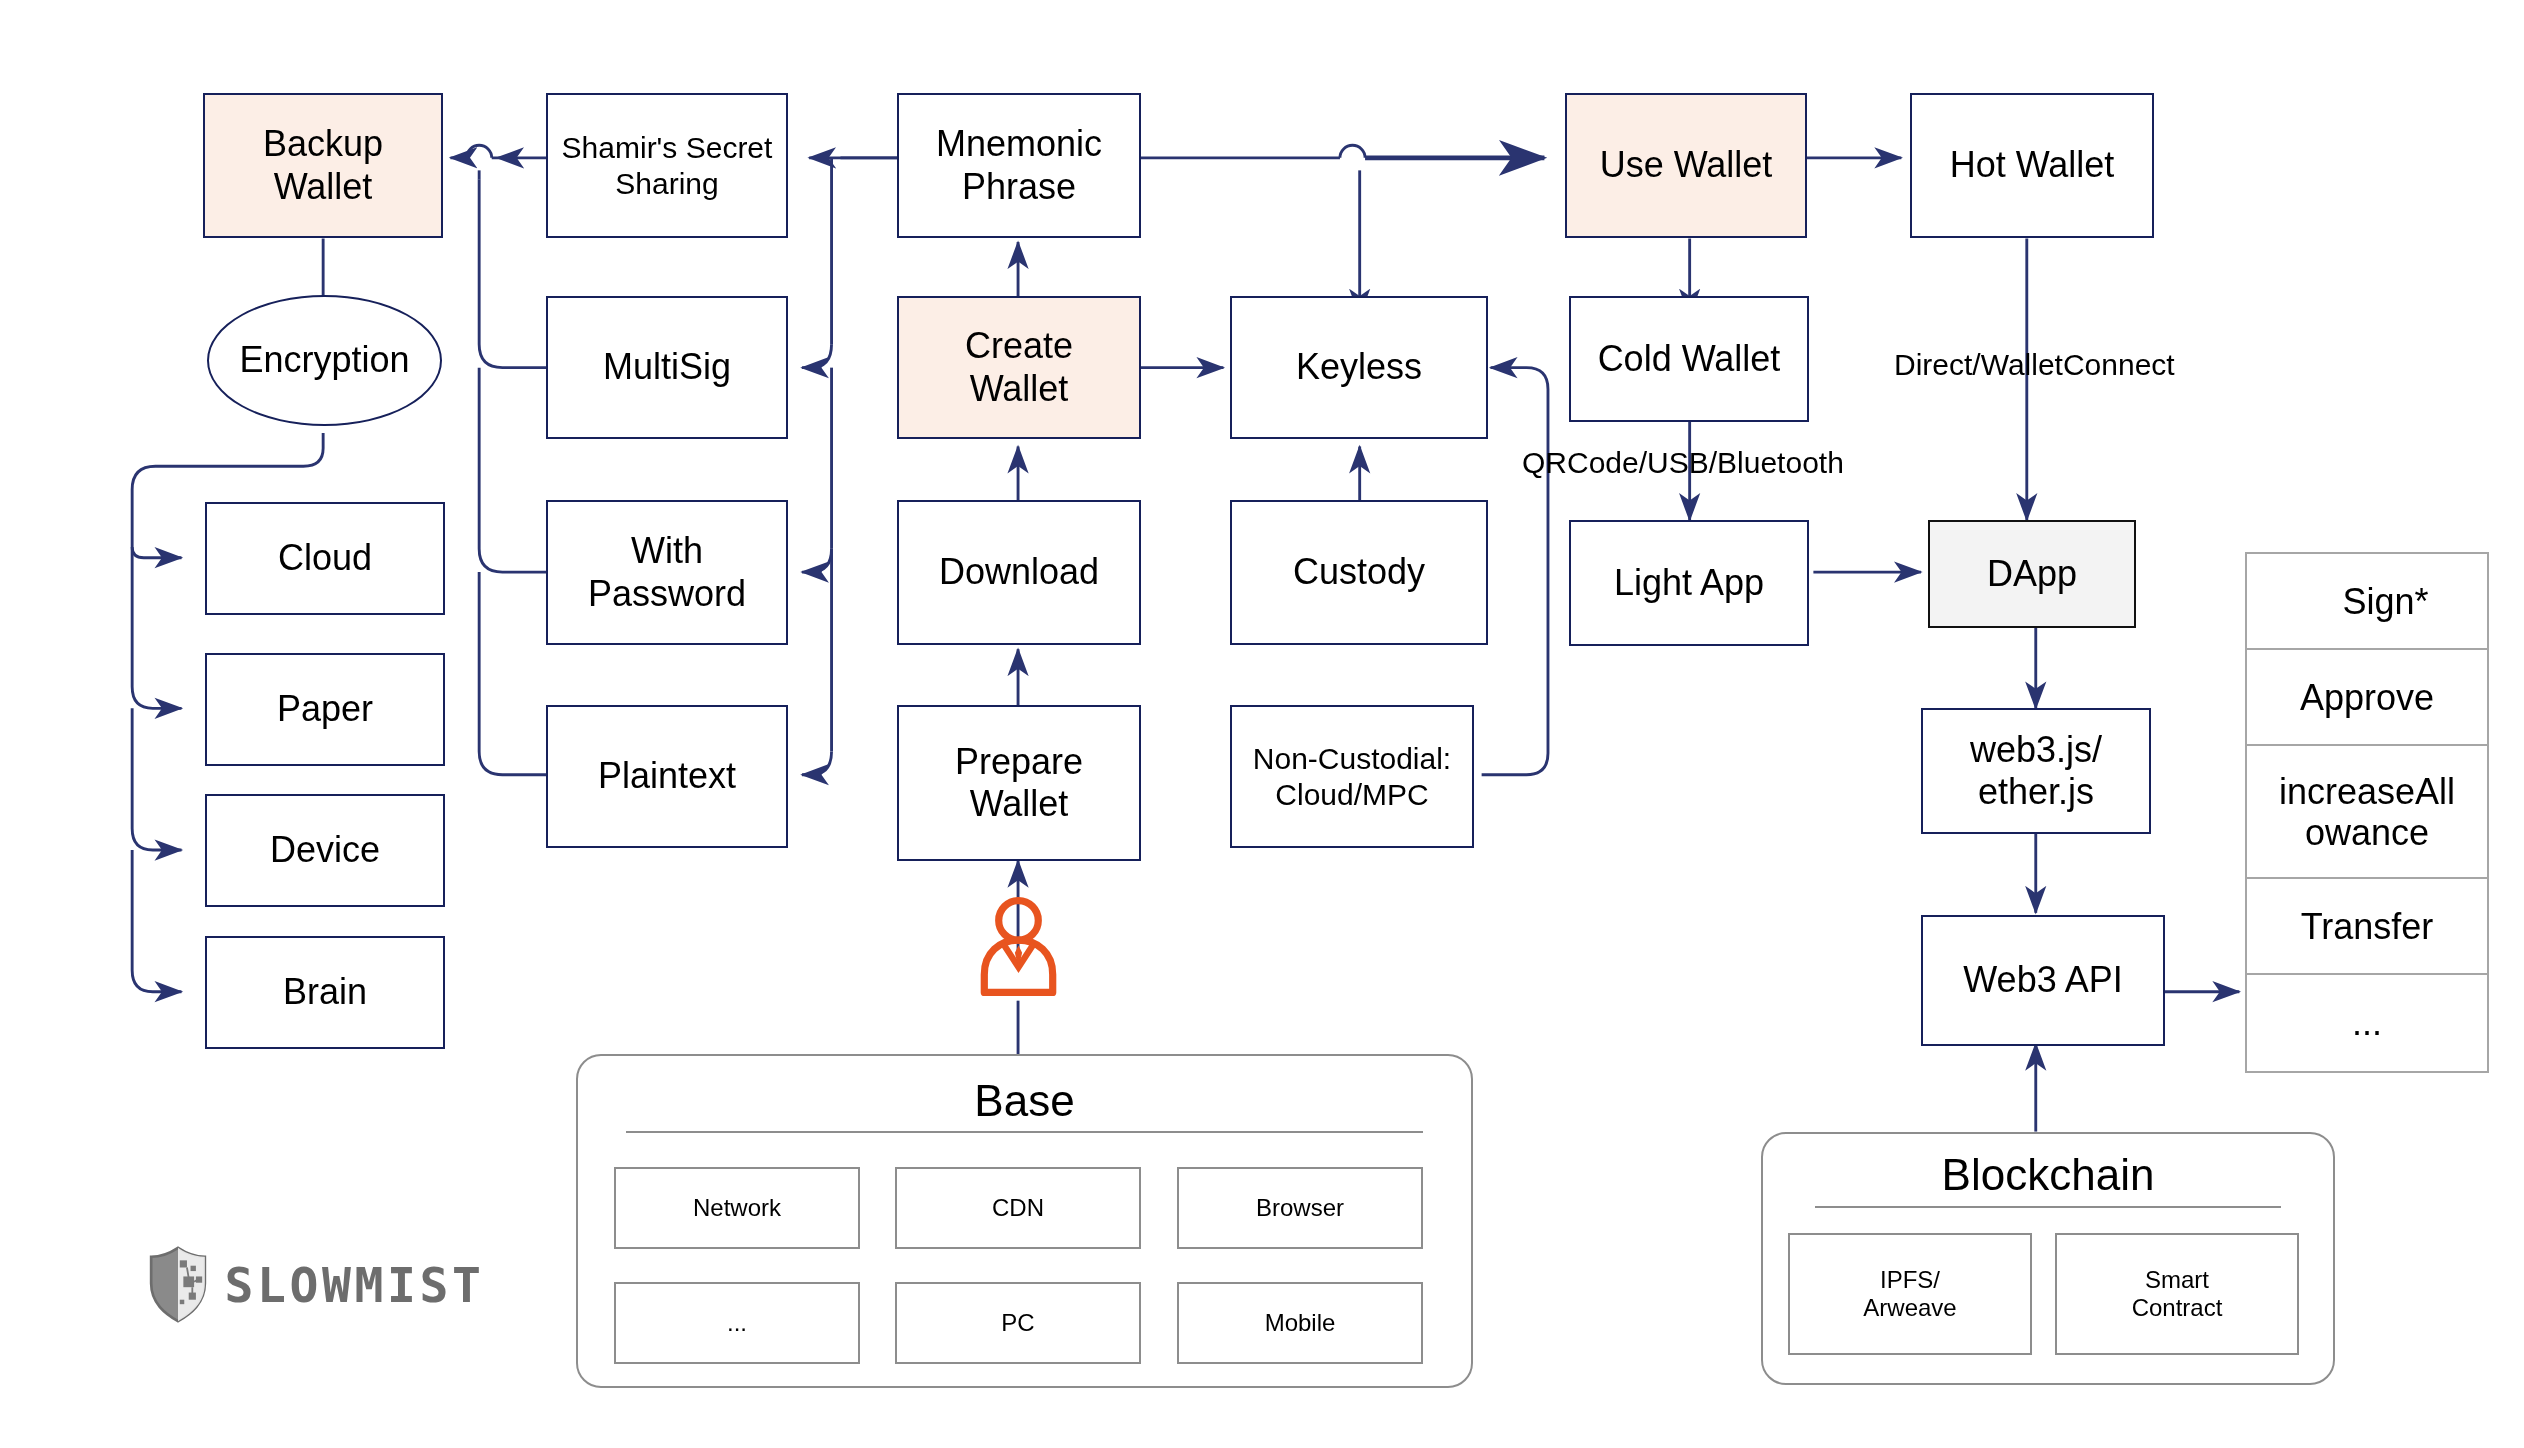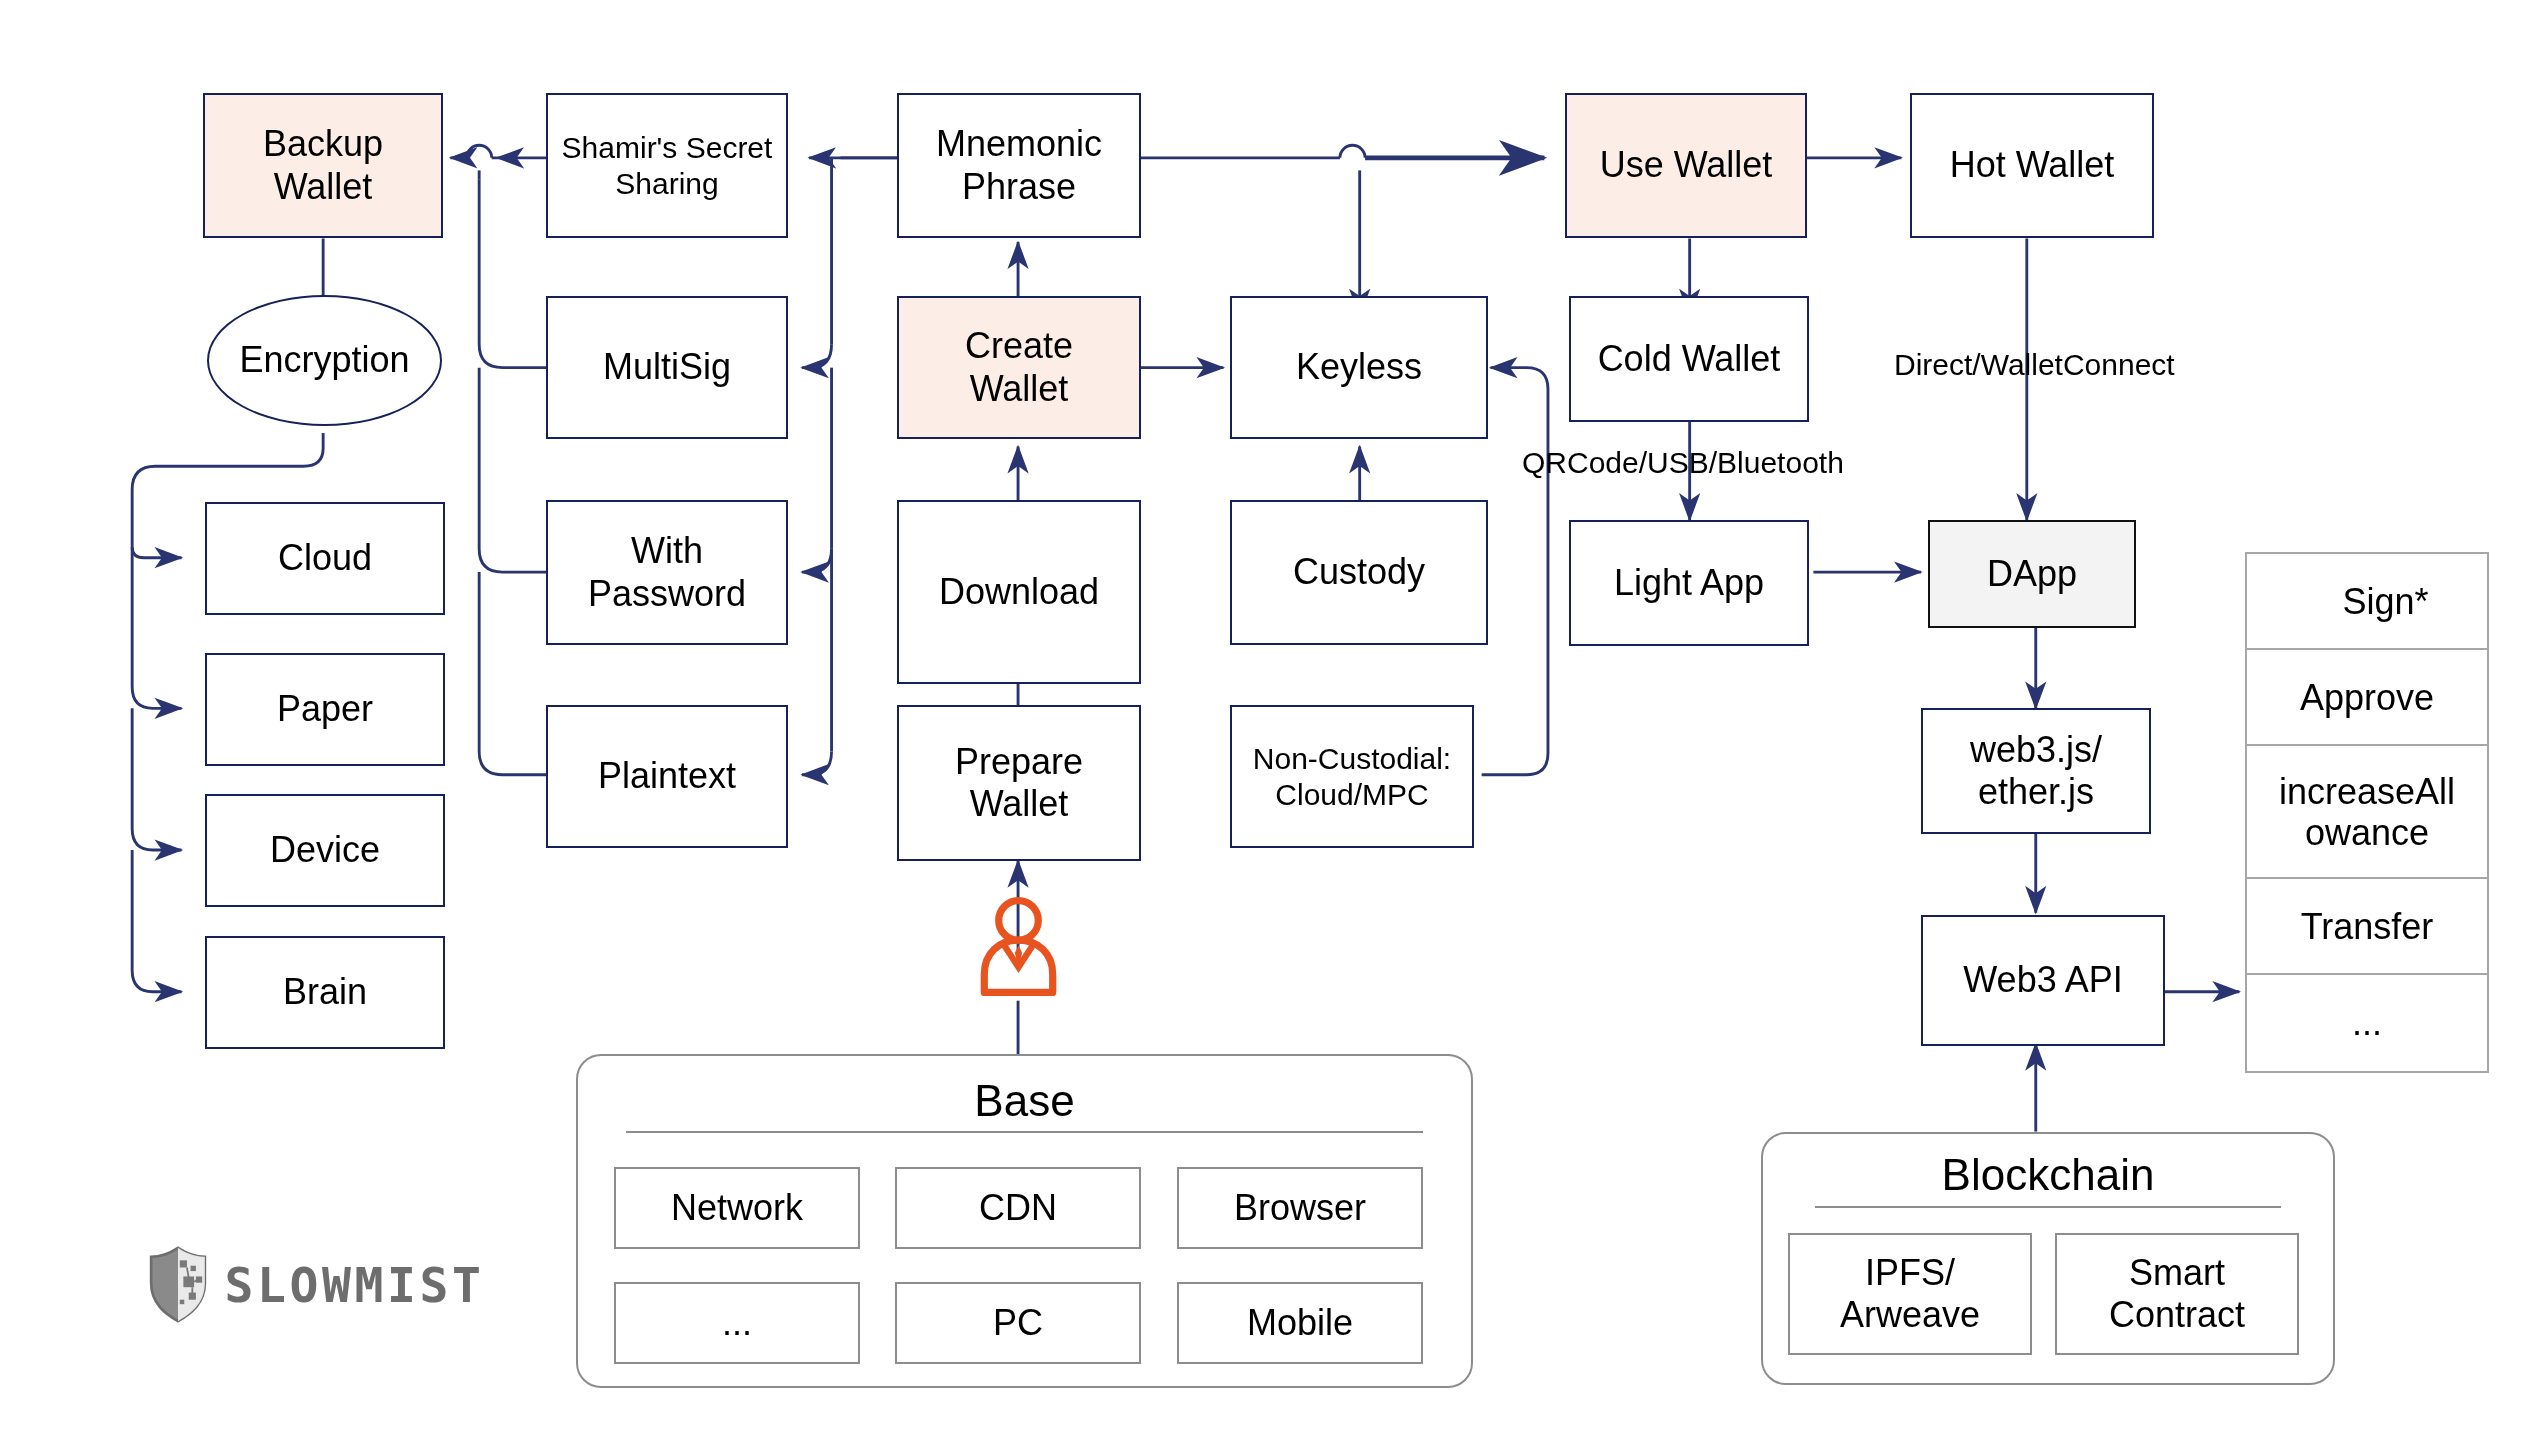--- a/index.html
+++ b/index.html
@@ -66,21 +66,21 @@
   }
   .chip{
     position:absolute;
     box-sizing:border-box;
     border:2.7px solid #8d8d8d;
     background:#ffffff;
     display:flex;
     align-items:center;
     justify-content:center;
     text-align:center;
-    font-size:36px;
+    font-size:24px;
     line-height:1.18;
     white-space:pre-line;
     color:#000;
   }
   .listcell{
     position:absolute;
     box-sizing:border-box;
     border:2.7px solid #a6a6a6;
     background:#ffffff;
     display:flex;
@@ -223,21 +223,21 @@
 
   <div class="node" style="left:1192px;top:296px;width:258px;height:143px;">Keyless</div>
 
   <div class="node" style="left:1531px;top:296px;width:240px;height:126px;">Cold Wallet</div>
 
   <div class="node" style="left:167px;top:502px;width:240px;height:113px;">Cloud</div>
 
   <div class="node" style="left:508px;top:500px;width:242px;height:145px;">With
 Password</div>
 
-  <div class="node" style="left:859px;top:500px;width:244px;height:184px;">Download</div>
+  <div class="node" style="left:859px;top:500px;width:244px;height:145px;">Download</div>
 
   <div class="node" style="left:1192px;top:500px;width:258px;height:145px;">Custody</div>
 
   <div class="node" style="left:1531px;top:520px;width:240px;height:126px;">Light App</div>
 
   <div class="node doc" style="left:1890px;top:520px;width:208px;height:108px;">DApp</div>
 
   <div class="node" style="left:167px;top:653px;width:240px;height:113px;">Paper</div>
 
   <div class="node" style="left:508px;top:705px;width:242px;height:143px;">Plaintext</div>

